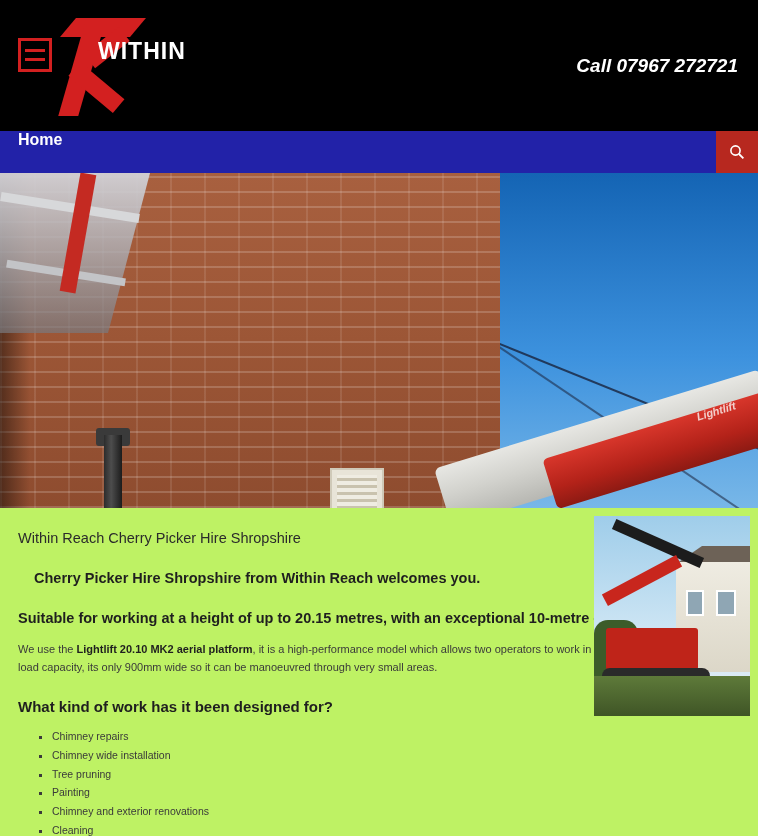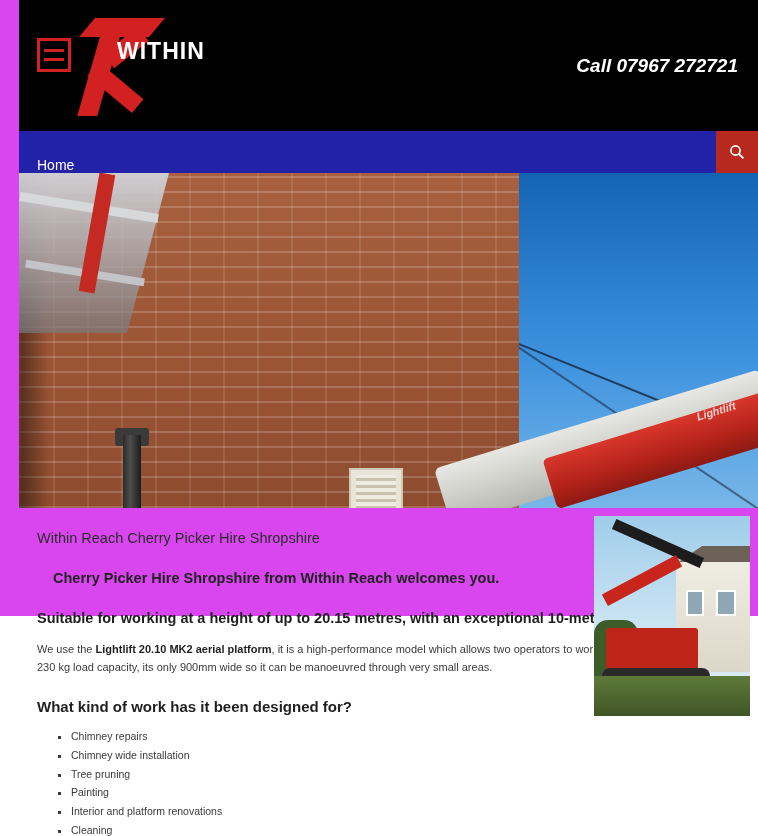--- a/index.html
+++ b/index.html
@@ -3,21 +3,21 @@
 <meta charset="utf-8">
 <style>
   * { box-sizing: border-box; }
   html, body {
     margin: 0; padding: 0;
     width: 758px; height: 836px;
     background: #ffffff;
     font-family: "Liberation Sans", sans-serif;
     overflow: hidden;
   }
-  .page { width: 758px; height: 616px; position: relative; background: #d946ef; padding-left: 19px; }
+  .page { width: 758px; height: 836px; position: relative; background: #bef264; }
 
   
   .header {
     height: 131px;
     background: #000000;
     position: relative;
     display: flex;
     align-items: center;
   }
   .logo {
@@ -117,25 +117,25 @@
   
   .navbar {
     height: 42px;
     background: #2222a8;
     display: flex;
     align-items: stretch;
     position: relative;
   }
   .nav-item {
     display: flex;
-    align-items: flex-end;
+    align-items: flex-start;
     padding: 0 18px;
     color: #ffffff;
-    font-size: 14px;
-    font-weight: normal;
+    font-size: 16px;
+    font-weight: bold;
     cursor: pointer;
   }
   .nav-search {
     position: absolute;
     right: 0; top: 0;
     width: 42px; height: 42px;
     background: #b7281f;
     display: flex;
     align-items: center;
     justify-content: center;
@@ -469,19 +469,19 @@
 
     <p class="body"><span>We  use the </span><b>Lightlift 20.10 MK2 aerial platform</b><span>, it is a high-performance model which allows two operators to work in any conditions, with a 230 kg load capacity, its only 900mm wide so it can be manoeuvred through very small areas.</span></p>
 
     <h3 class="designed">What kind of work has it been designed for?</h3>
 
     <ul class="worklist">
       <li>Chimney repairs</li>
       <li>Chimney wide installation</li>
       <li>Tree pruning</li>
       <li>Painting</li>
-      <li>Interior and platform renovations</li>
+      <li>Chimney and exterior renovations</li>
       <li>Cleaning</li>
 
     </ul>
 
   </div>
 </div>
 
 </body></html>

